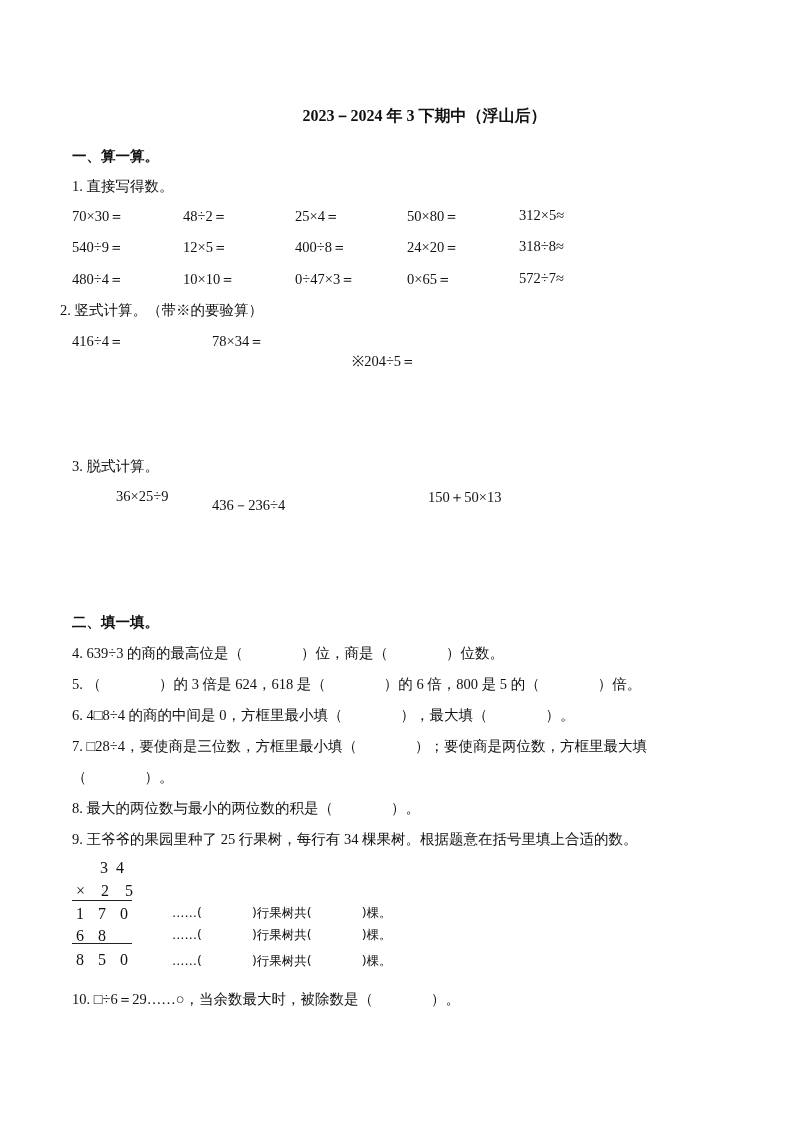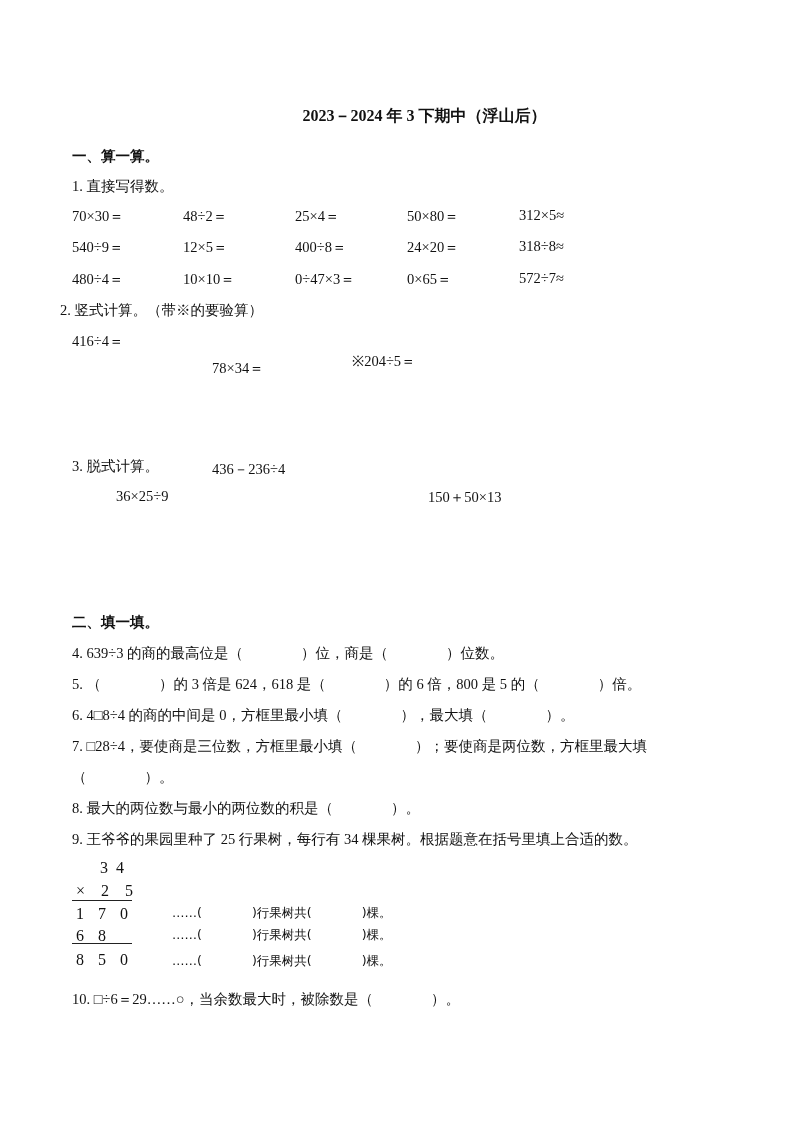--- a/index.html
+++ b/index.html
@@ -40,26 +40,26 @@
     <span class="cell" style="left:72px">480÷4＝</span>
     <span class="cell" style="left:183px">10×10＝</span>
     <span class="cell" style="left:295px">0÷47×3＝</span>
     <span class="cell" style="left:407px">0×65＝</span>
     <span class="cell" style="left:519px">572÷7≈</span>
   </div>
 </div>
 
 <div class="abs" style="left:60px;top:301px;">2. 竖式计算。（带※的要验算）</div>
 <div class="abs" style="left:72px;top:332px;">416÷4＝</div>
-<div class="abs" style="left:212px;top:332px;margin-top:27px;">78×34＝</div>
+<div class="abs" style="left:212px;top:332px;">78×34＝</div>
 <div class="abs" style="left:352px;top:350px;">※204÷5＝</div>
 
 <div class="abs" style="left:72px;top:457px;">3. 脱式计算。</div>
 <div class="abs" style="left:76px;top:488px;margin-left:40px;">36×25÷9</div>
-<div class="abs" style="left:212px;top:460px;text-align:right;">436－236÷4</div>
+<div class="abs" style="left:212px;top:496px;text-align:right;">436－236÷4</div>
 <div class="abs" style="left:380px;top:488px;margin-left:48px;">150＋50×13</div>
 
 <div class="abs sec" style="left:72px;top:613px;">二、填一填。</div>
 <div class="abs" style="left:72px;top:644px;">4. 639÷3 的商的最高位是（　　　　）位，商是（　　　　）位数。</div>
 <div class="abs" style="left:72px;top:675px;">5. （　　　　）的 3 倍是 624，618 是（　　　　）的 6 倍，800 是 5 的（　　　　）倍。</div>
 <div class="abs" style="left:72px;top:706px;">6. 4□8÷4 的商的中间是 0，方框里最小填（　　　　），最大填（　　　　）。</div>
 <div class="abs" style="left:72px;top:737px;">7. □28÷4，要使商是三位数，方框里最小填（　　　　）；要使商是两位数，方框里最大填</div>
 <div class="abs" style="left:72px;top:768px;">（　　　　）。</div>
 <div class="abs" style="left:72px;top:799px;">8. 最大的两位数与最小的两位数的积是（　　　　）。</div>
 <div class="abs" style="left:72px;top:830px;">9. 王爷爷的果园里种了 25 行果树，每行有 34 棵果树。根据题意在括号里填上合适的数。</div>

